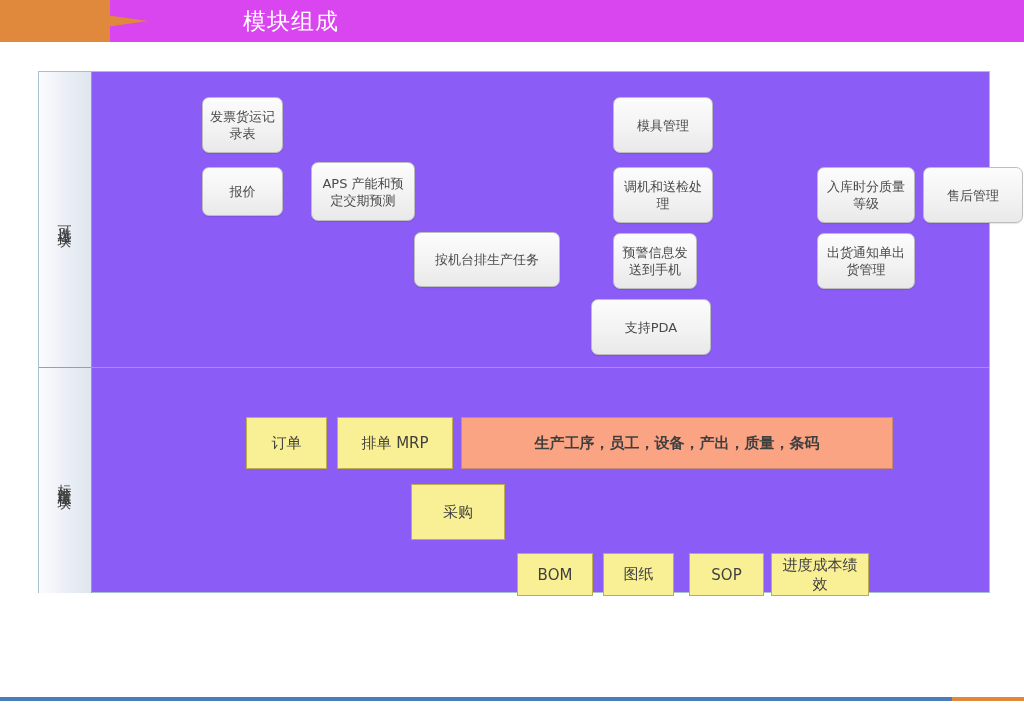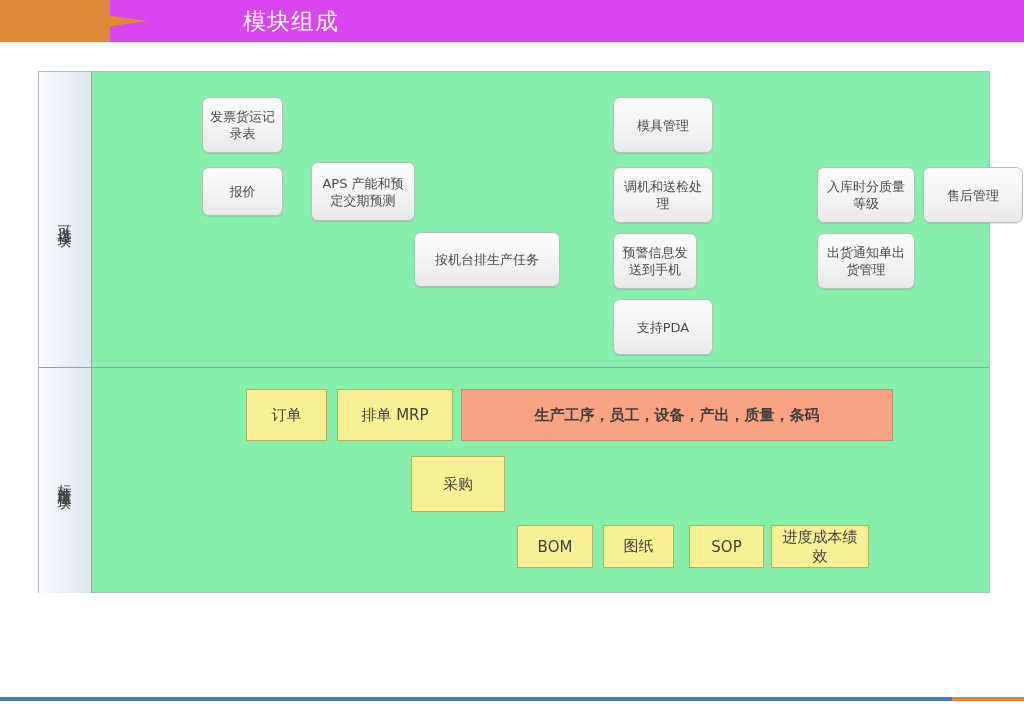--- a/index.html
+++ b/index.html
@@ -57,21 +57,21 @@
 
   
   #diagram-frame {
     position: absolute;
     left: 38px;
     top: 71px;
     width: 952px;
     height: 522px;
     border: 1px solid #a8bfd0;
     box-sizing: border-box;
-    background: #86efac;
+    background: #8b5cf6;
   }
 
   .section-row {
     position: absolute;
     left: 0;
     width: 100%;
     box-sizing: border-box;
   }
   #row-optional {
     top: 0;
@@ -140,20 +140,21 @@
     border: 1px solid #bfae49;
     background: #f9ef95;
     color: #3f3f3f;
     font-size: 15px;
     display: flex;
     align-items: center;
     justify-content: center;
     text-align: center;
     font-family: "DejaVu Sans", "Liberation Sans", sans-serif;
     padding: 2px 4px;
+    margin-top: 28px;
   }
   .ybox.salmon {
     background: #fba484;
     border-color: #c98a6d;
   }
 
   
   #footer-blue {
     position: absolute;
     left: 0;
@@ -187,21 +188,21 @@
       <span class="row-label-text">可选模块</span>
     </div>
     <div class="row-body" id="body-optional">
         <div class="gbox" style="left: 110px; top: 25px; width: 81px; height: 56px;">发票货运记录表</div>
         <div class="gbox" style="left: 110px; top: 95px; width: 81px; height: 49px;">报价</div>
         <div class="gbox" style="left: 219px; top: 90px; width: 104px; height: 59px;">APS 产能和预定交期预测</div>
         <div class="gbox" style="left: 322px; top: 160px; width: 146px; height: 55px;">按机台排生产任务</div>
         <div class="gbox" style="left: 521px; top: 25px; width: 100px; height: 56px;">模具管理</div>
         <div class="gbox" style="left: 521px; top: 95px; width: 100px; height: 56px;">调机和送检处理</div>
         <div class="gbox" style="left: 521px; top: 161px; width: 84px; height: 56px;">预警信息发送到手机</div>
-        <div class="gbox" style="left: 521px; top: 227px; width: 100px; height: 56px; text-align: right;">支持PDA</div>
+        <div class="gbox" style="left: 499px; top: 227px; width: 120px; height: 56px; text-align: right;">支持PDA</div>
         <div class="gbox" style="left: 725px; top: 95px; width: 98px; height: 56px;">入库时分质量等级</div>
         <div class="gbox" style="left: 831px; top: 95px; width: 100px; height: 56px;">售后管理</div>
         <div class="gbox" style="left: 725px; top: 161px; width: 98px; height: 56px;">出货通知单出货管理</div>
       </div>
   </div>
 
   <div class="section-row" id="row-standard">
     <div class="row-label-cell">
       <span class="row-label-text">标准版模块</span>
     </div>

